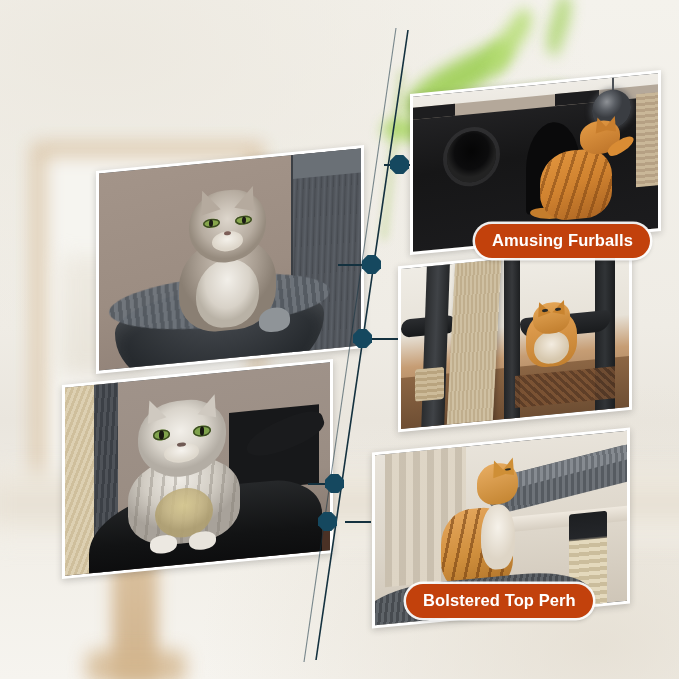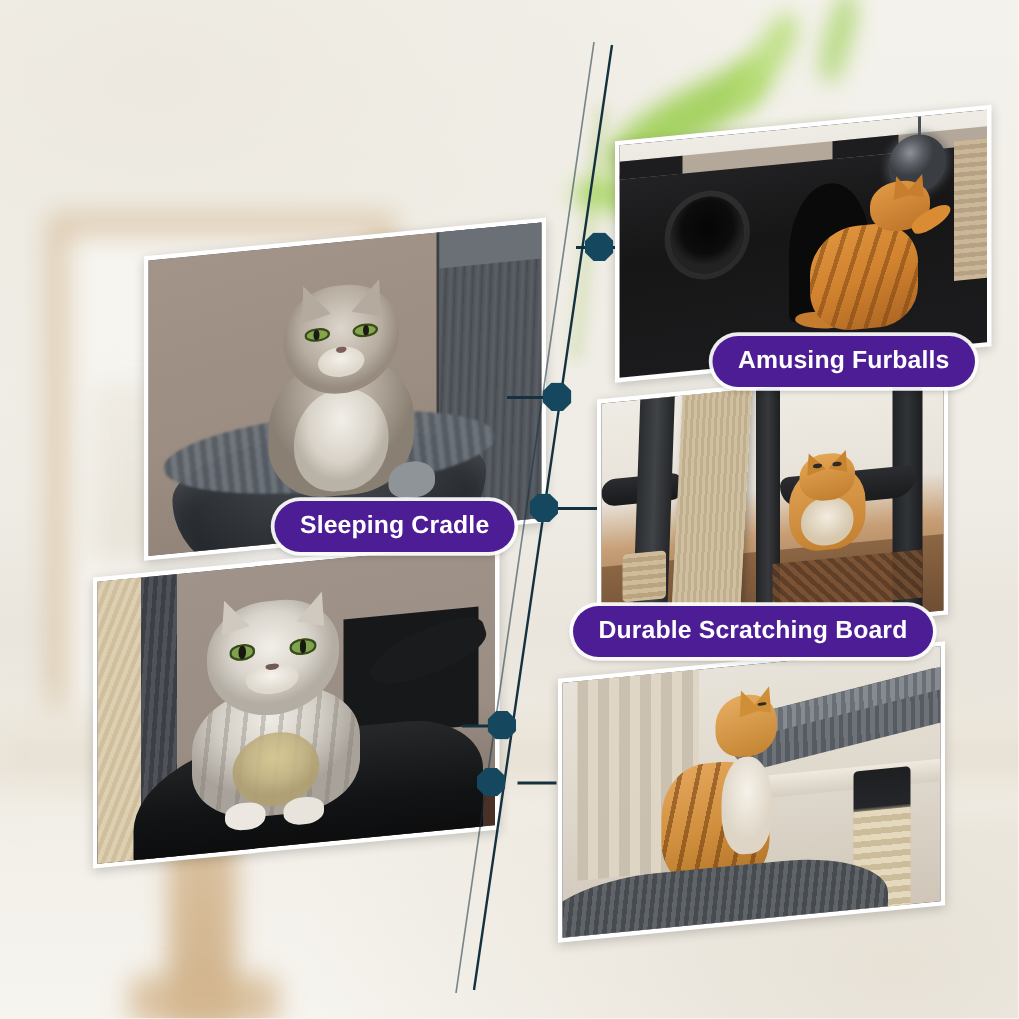--- a/index.html
+++ b/index.html
@@ -137,21 +137,21 @@
     width: 100%; height: 100%;
     overflow: hidden;
     outline: 1px solid #5d5f60;
     outline-offset: -1px;
   }
 
   
   .pill {
     position: absolute;
     z-index: 45;
-    background: #4c1d95;
+    background: #c2410c;
     color: #ffffff;
     border-radius: 999px;
     padding: 7px 17px 8px;
     font-size: 16.5px;
     font-weight: 600;
     letter-spacing: .1px;
     white-space: nowrap;
     box-shadow: 0 0 0 2.5px rgba(255,255,255,.92), 0 2px 5px rgba(0,0,0,.3);
   }
 
@@ -463,21 +463,20 @@
             <div class="s1-muzzle"></div>
             <div class="eye s1-eye-l"></div>
             <div class="eye s1-eye-r"></div>
             <div class="nose s1-nose"></div>
           </div>
           <div class="s1-paw"></div>
         </div>
       </div>
     </div>
   </div>
-  <div class="pill" style="left:183px; top:334px;">Sleeping Cradle</div>
 
   <div class="card" style="left:410px; top:82px; width:245px; height:155px; transform: skewY(-5.5deg);">
     <div class="shot">
       <div class="scene">
         <div class="s2-wall"></div>
         <div class="s2-condo"></div>
         <div class="s2-topstrip"></div>
         <div class="s2-topstrip-dark"></div>
         <div class="s2-topstrip-dark2"></div>
         <div class="s2-sisal"></div>
@@ -520,21 +519,20 @@
           <div class="s3-head">
             <div class="s3-ear-l"></div>
             <div class="s3-ear-r"></div>
             <div class="s3-eye l"></div>
             <div class="s3-eye r"></div>
           </div>
         </div>
       </div>
     </div>
   </div>
-  <div class="pill" style="left:382px; top:404px;">Durable Scratching Board</div>
 
   <div class="card" style="left:62px; top:372px; width:265px; height:188px; transform: skewY(-5.5deg);">
     <div class="shot">
       <div class="scene">
         <div class="s4-wall"></div>
         <div class="s4-floor"></div>
         <div class="s4-darkpanel"></div>
         <div class="s4-sisalL"></div>
         <div class="s4-postL"></div>
         <div class="s4-hammock"></div>
@@ -577,14 +575,15 @@
           <div class="s5-head">
             <div class="s5-ear-l"></div>
             <div class="s5-ear-r"></div>
             <div class="s5-eye"></div>
           </div>
         </div>
         <div class="s5-botpad"></div>
       </div>
     </div>
   </div>
+  <div class="pill" style="left:406px; top:584px;">Bolstered Top Perh</div>
 
 </div>
 
 </body></html>

